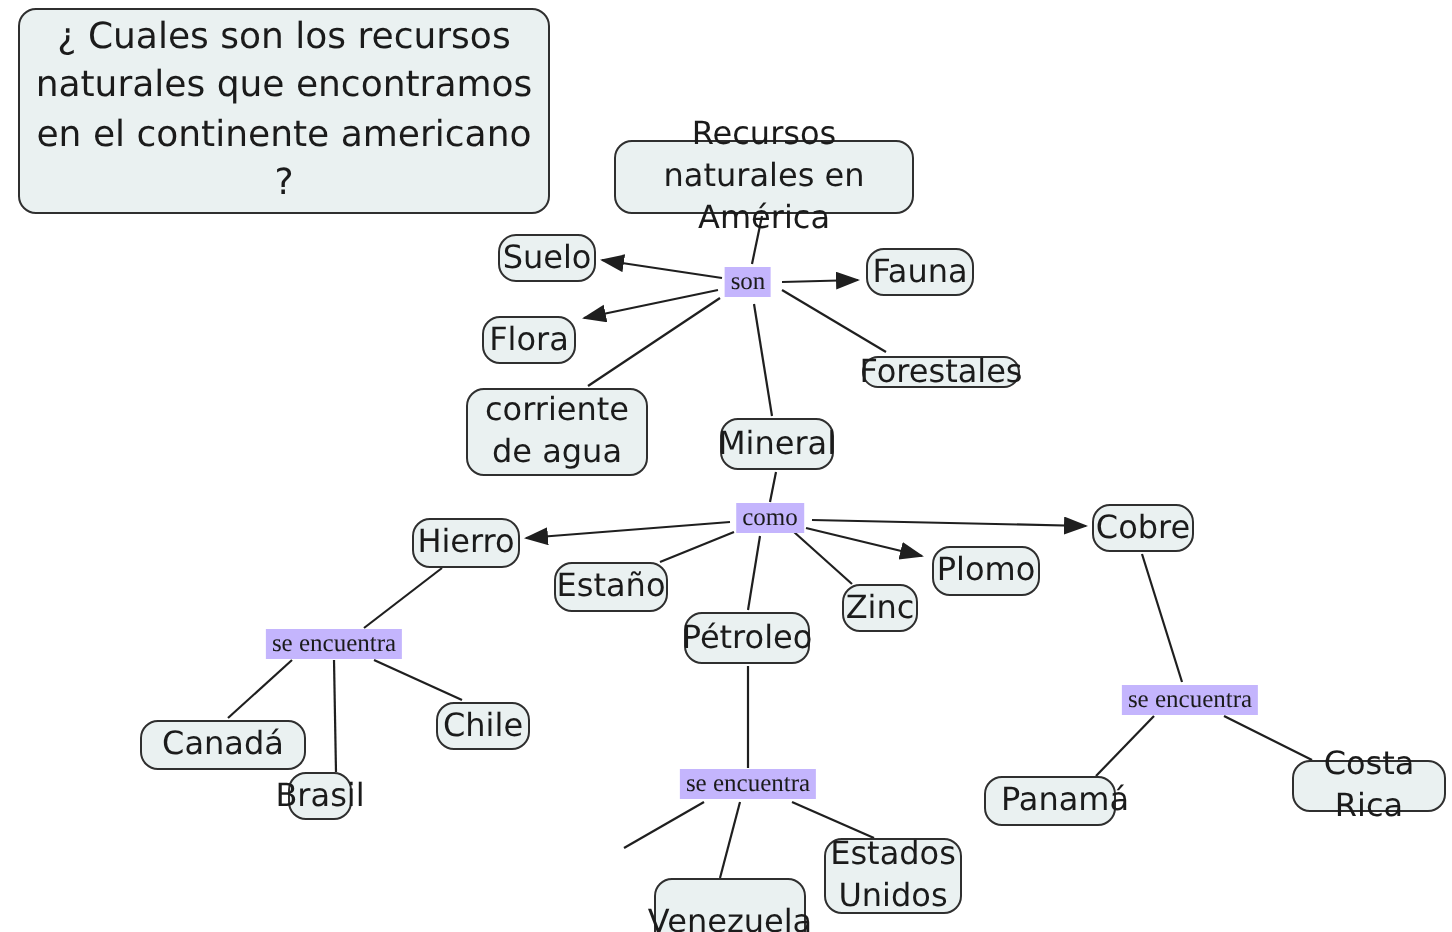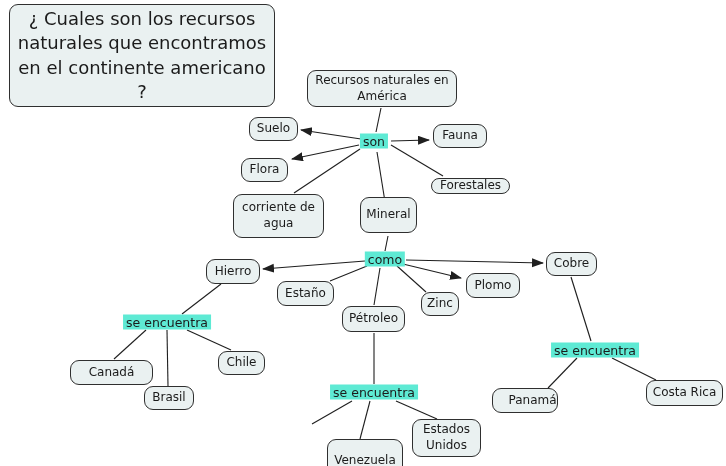--- a/index.html
+++ b/index.html
@@ -7,29 +7,29 @@
     position:relative; width:726px; height:466px; background:#ffffff;
     font-family:"DejaVu Sans", "Liberation Sans", sans-serif;
     color:#1b1b1b; overflow:hidden;
   }
   svg.edges { position:absolute; left:0; top:0; width:726px; height:466px; }
   svg.edges line { stroke:#1f1f1f; stroke-width:1.1; }
   .node {
     position:absolute; box-sizing:border-box;
     background:#eaf1f1; border:1px solid #2f2f2f; border-radius:9px;
     display:flex; align-items:center; justify-content:center;
-    text-align:center; font-size:12px; line-height:1.3;
+    text-align:center; font-size:16px; line-height:1.3;
     padding:1px 5px; white-space:normal;
   }
   .question {
     font-size:18px; line-height:1.35; padding:2px 5px; min-height:35px; height:auto;
   }
   .linklabel {
     position:absolute; transform:translate(-50%,-50%);
-    background:#5eead4; font-size:12.5px; padding:0 3px; white-space:nowrap;
+    background:#c4b5fd; font-size:12.5px; padding:0 3px; white-space:nowrap;font-family:Liberation Serif, serif;
   }
 </style>
 </head>
 <body>
 
 <div class="canvas">
 
   <svg class="edges">
     <defs>
       <marker id="arrow" markerUnits="userSpaceOnUse" markerWidth="14" markerHeight="11" refX="11" refY="4.5" orient="auto">
@@ -70,37 +70,37 @@
   <div class="node" style="left:249px; top:117px; width:49px; height:24px;">Suelo</div>
 
   <div class="node" style="left:433px; top:124px; width:54px; height:24px;">Fauna</div>
 
   <div class="node" style="left:241px; top:158px; width:47px; height:24px;">Flora</div>
 
   <div class="node" style="left:431px; top:178px; width:79px; height:16px;">Forestales</div>
 
   <div class="node" style="left:233px; top:194px; width:91px; height:44px;">corriente de agua</div>
 
-  <div class="node" style="left:360px; top:197px; width:57px; height:36px;">Mineral</div>
+  <div class="node" style="left:360px; top:209px; width:57px; height:26px;">Mineral</div>
 
   <div class="node" style="left:206px; top:259px; width:54px; height:25px;">Hierro</div>
 
   <div class="node" style="left:277px; top:281px; width:57px; height:25px;">Estaño</div>
 
   <div class="node" style="left:342px; top:306px; width:63px; height:26px;">Pétroleo</div>
 
   <div class="node" style="left:421px; top:292px; width:38px; height:24px;">Zinc</div>
 
   <div class="node" style="left:466px; top:273px; width:54px; height:25px;">Plomo</div>
 
   <div class="node" style="left:546px; top:252px; width:51px; height:24px;">Cobre</div>
 
   <div class="node" style="left:70px; top:360px; width:83px; height:25px;">Canadá</div>
 
-  <div class="node" style="left:144px; top:386px; width:50px; height:24px;text-align:center;">Brasil</div>
+  <div class="node" style="left:144px; top:386px; width:32px; height:24px;text-align:center;">Brasil</div>
 
   <div class="node" style="left:218px; top:351px; width:47px; height:24px;">Chile</div>
 
 
   <div class="node" style="left:327px; top:439px; width:76px; height:44px;">Venezuela</div>
 
   <div class="node" style="left:412px; top:419px; width:69px; height:38px;">Estados Unidos</div>
 
   <div class="node" style="left:492px; top:388px; width:66px; height:25px;padding-left:20px;">Panamá</div>
 

